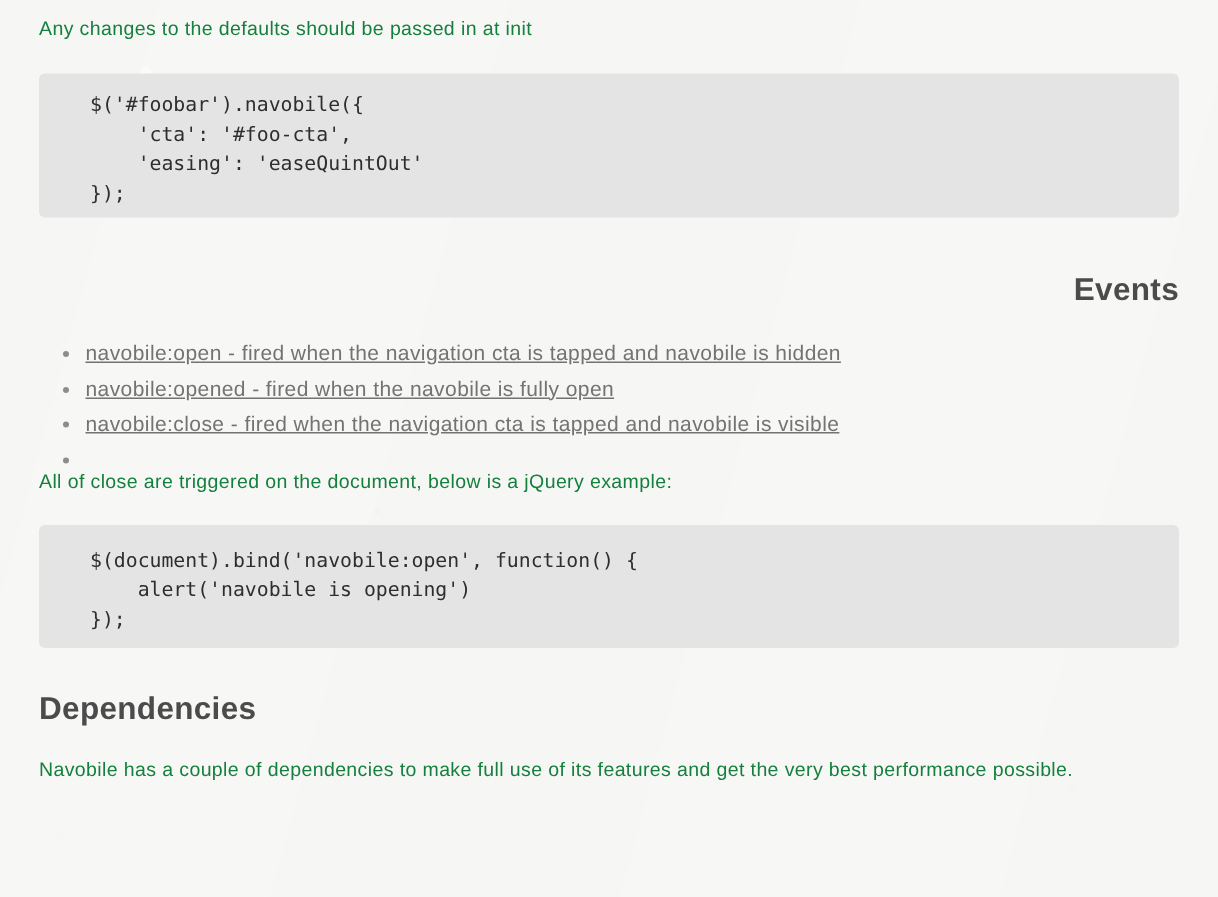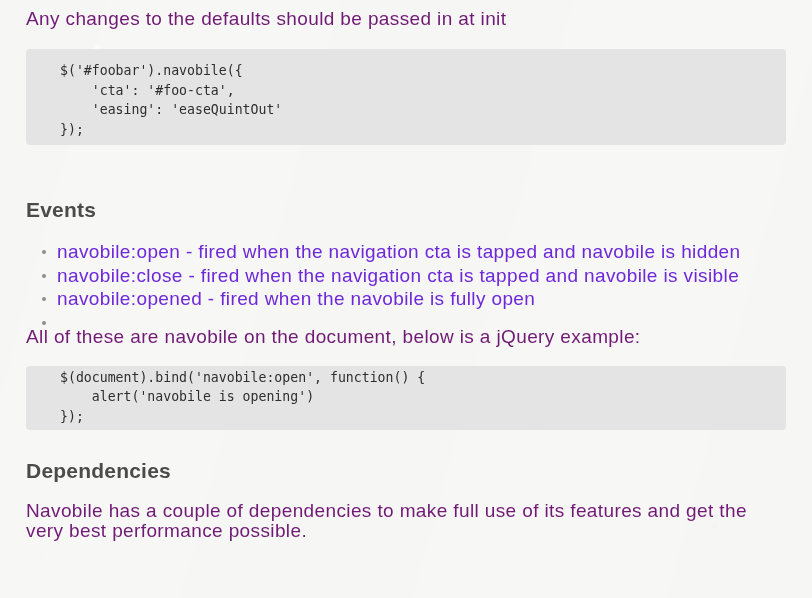--- a/index.html
+++ b/index.html
@@ -38,22 +38,22 @@
   .page {
     position: relative;
     z-index: 1;
     width: 812px;
     height: 598px;
     box-sizing: border-box;
     padding: 0 26px;
   }
 
   .para {
-    color: #701a75;
-    font-size: 19px;
+    color: #15803d;
+    font-size: 13px;
     line-height: 20px;
     margin: 0;
     letter-spacing: 0.02em;
   }
 
   .para-intro { padding-top: 9px; }
 
   .codeblock {
     background-color: #e4e4e4;
     border-radius: 4px;
@@ -72,50 +72,51 @@
     text-align: center;
   }
 
   .code-1 {
     margin-top: 20px;
     height: 96px;
     box-sizing: border-box;
   }
   .code-2 {
     margin-top: 19px;
-    height: 64px;
+    height: 82px;
     box-sizing: border-box;
-    padding-top: 2px;
+    padding-top: 15px;
   }
 
   h2.section-heading {
     color: #4b4b4b;
     font-size: 21px;
     font-weight: 600;
     letter-spacing: 0.01em;
     margin: 0;
     line-height: 26px;
   }
-  .heading-events { padding-top: 52px; }
+  .heading-events { padding-top: 36px; text-align: right; }
   .heading-deps { padding-top: 28px; }
 
   .para-under-heading { padding-top: 16px; }
 
   ul.event-list {
     margin: 0;
     padding: 17px 0 0 0;
     list-style: none;
   }
   ul.event-list li {
-    color: #6d28d9;
-    font-size: 19px;
+    color: #737373;
+    font-size: 14px;
     line-height: 23.5px;
     position: relative;
     padding-left: 31px;
     letter-spacing: 0.02em;
+    text-decoration: underline;
   }
   ul.event-list li .bullet {
     position: absolute;
     left: 16px;
     top: 10px;
     width: 4px;
     height: 4px;
     border-radius: 50%;
     background-color: #8d8d8d;
   }
@@ -135,26 +136,26 @@
   <pre class="codeblock code-1"><span class="code-line">$('#foobar').navobile({</span>
 <span class="code-line">    'cta': '#foo-cta',</span>
 <span class="code-line">    'easing': 'easeQuintOut'</span>
 <span class="code-line">});</span></pre>
 
   <h2 class="section-heading heading-events">Events</h2>
 
 
   <ul class="event-list">
     <li><span class="bullet"></span><span>navobile:open - fired when the navigation cta is tapped and navobile is hidden</span></li>
+    <li><span class="bullet"></span><span>navobile:opened - fired when the navobile is fully open</span></li>
     <li><span class="bullet"></span><span>navobile:close - fired when the navigation cta is tapped and navobile is visible</span></li>
-    <li><span class="bullet"></span><span>navobile:opened - fired when the navobile is fully open</span></li>
     <li><span class="bullet"></span></li>
   </ul>
 
-  <p class="para para-trigger">All of these are navobile on the document, below is a jQuery example:</p>
+  <p class="para para-trigger">All of close are triggered on the document, below is a jQuery example:</p>
 
   <pre class="codeblock code-2"><span class="code-line">$(document).bind('navobile:open', function() {</span>
 <span class="code-line">    alert('navobile is opening')</span>
 <span class="code-line">});</span></pre>
 
   <h2 class="section-heading heading-deps">Dependencies</h2>
 
   <p class="para para-deps">Navobile has a couple of dependencies to make full use of its features and get the very best performance possible.</p>
 
 </div>

